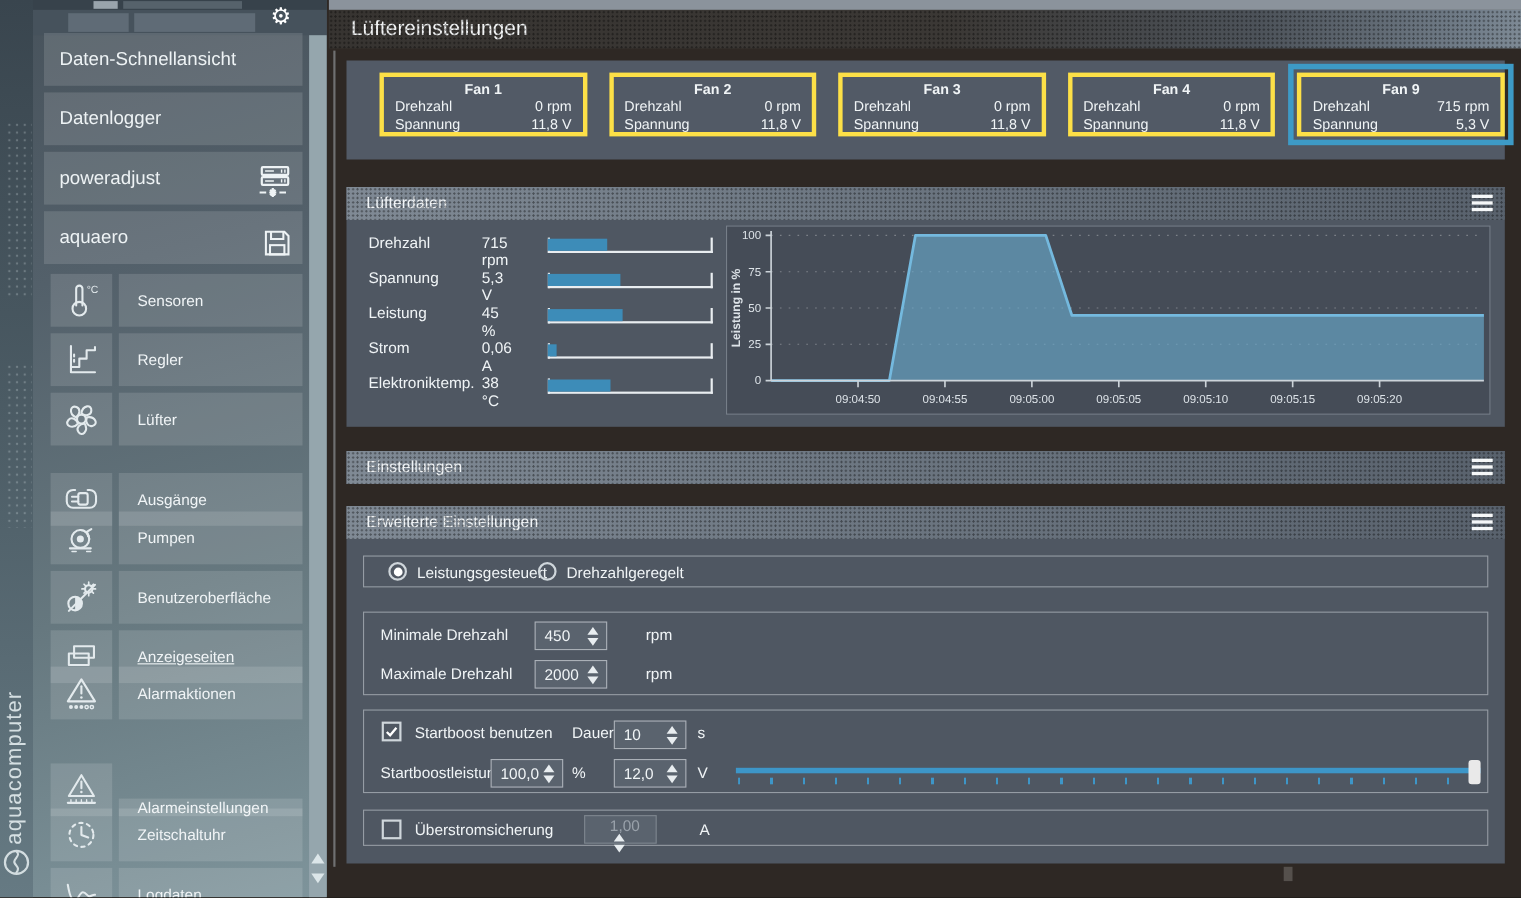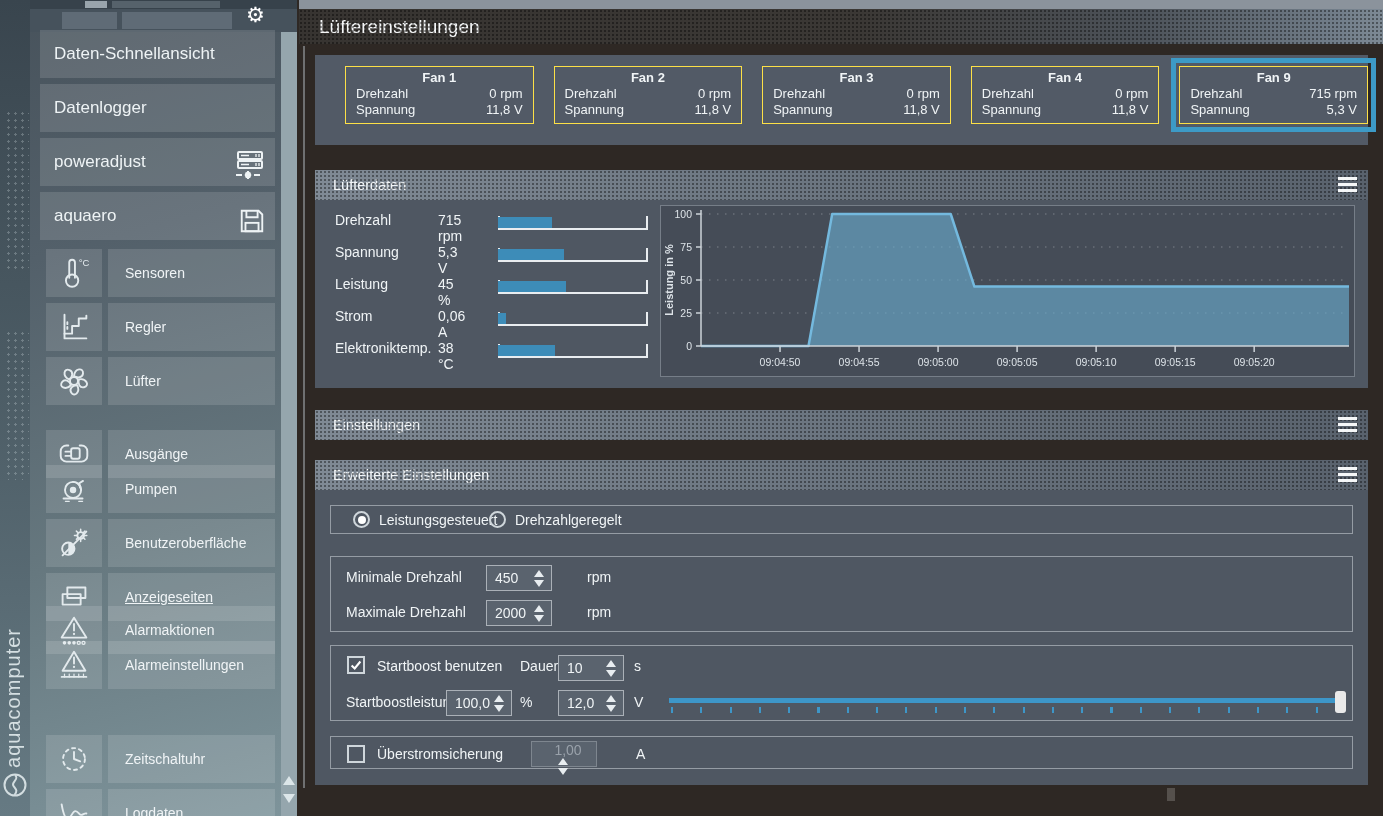--- a/index.html
+++ b/index.html
@@ -52,21 +52,21 @@
   .panel{position:absolute;left:315px;width:1053px;background:#4f5762;}
   .panel-header{position:relative;height:30px;
     background:linear-gradient(90deg,#808a95 0%,#6f7984 38%,#59626d 100%);
     display:flex;align-items:center;padding:0 18px;font-size:14.5px;color:#f2f5f7;cursor:pointer;}
   .hamburger{position:absolute;right:11px;top:7px;width:19px;cursor:pointer;}
   .hamburger span{display:block;height:3px;background:#f5f7f8;margin-bottom:3px;}
 
   
   .fan-panel{position:absolute;left:315px;top:55px;width:1053px;height:90px;background:#525a66;
     display:flex;gap:20px;padding:11px 0 0 30px;box-sizing:border-box;}
-  .fan-card{width:199px;height:58px;border:1px solid #fde047;box-sizing:border-box;padding:3px 10px;cursor:pointer;}
+  .fan-card{width:199px;height:58px;border:4px solid #fde047;box-sizing:border-box;padding:3px 10px;cursor:pointer;}
   .fan-card.on{outline:5px solid #3d9ac6;outline-offset:3px;}
   .fan-title{text-align:center;font-weight:bold;font-size:13px;margin-bottom:1px;}
   .fan-row{display:flex;justify-content:space-between;font-size:13px;line-height:16px;}
 
   
   .drow{position:absolute;height:20px;font-size:14px;}
   .dlabel{position:absolute;left:20px;top:0;}
   .dvalue{position:absolute;left:123px;top:0;}
   .gauge{position:absolute;left:183px;top:2px;width:150px;height:16px;}
   .gauge::before,.gauge::after{content:"";position:absolute;bottom:0;width:2px;height:14px;background:#e9edf0;}
@@ -256,21 +256,21 @@
             <circle cx="15" cy="33.5" r="1.9" fill="#e3eaed" stroke="none"></circle>
             <circle cx="20" cy="33.5" r="1.9" fill="#e3eaed" stroke="none"></circle>
           <circle cx="25" cy="33.5" r="1.6" stroke-width="1.4"></circle>
             <circle cx="30" cy="33.5" r="1.6" stroke-width="1.4"></circle>
           </svg>
       </div>
       <div class="label-box">
           <span>Alarmaktionen</span>
         </div>
     </div>
-    <div class="side-item" style="top:641px;">
+    <div class="side-item" style="top:694px;align-items:flex-end;">
       <div class="icon-box">
         <svg viewBox="0 0 40 40">
             <path d="M20 6 L32 26 H8 Z"></path>
             <path d="M20 12 v6.5"></path>
             <circle cx="20" cy="22" r="1.2" fill="#e3eaed" stroke="none"></circle>
           <path d="M7 32.5 h26"></path>
             <path d="M10 32.5 v-3 M15 32.5 v-3 M20 32.5 v-3 M25 32.5 v-3 M30 32.5 v-3" stroke-width="1.3"></path>
           </svg>
       </div>
       <div class="label-box">

